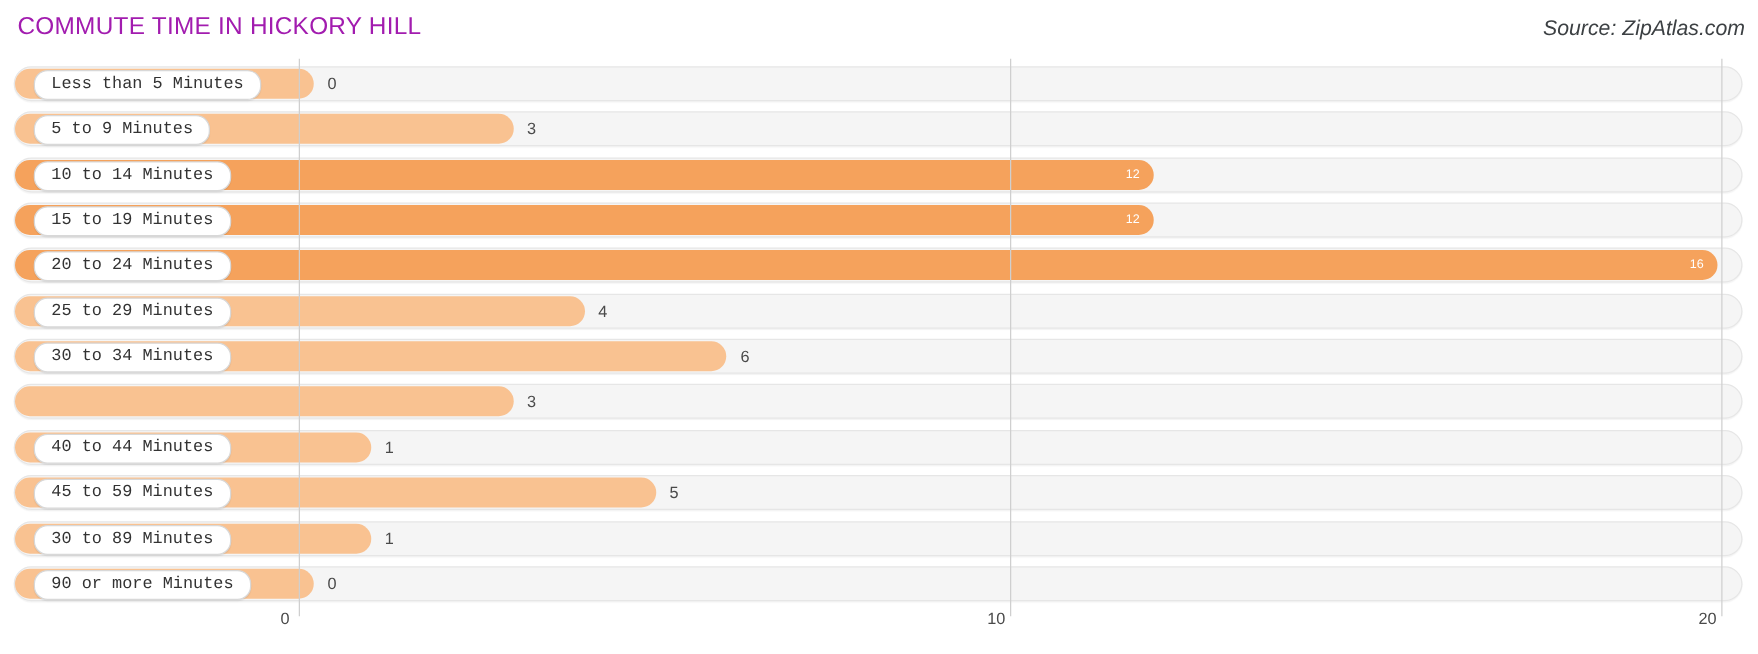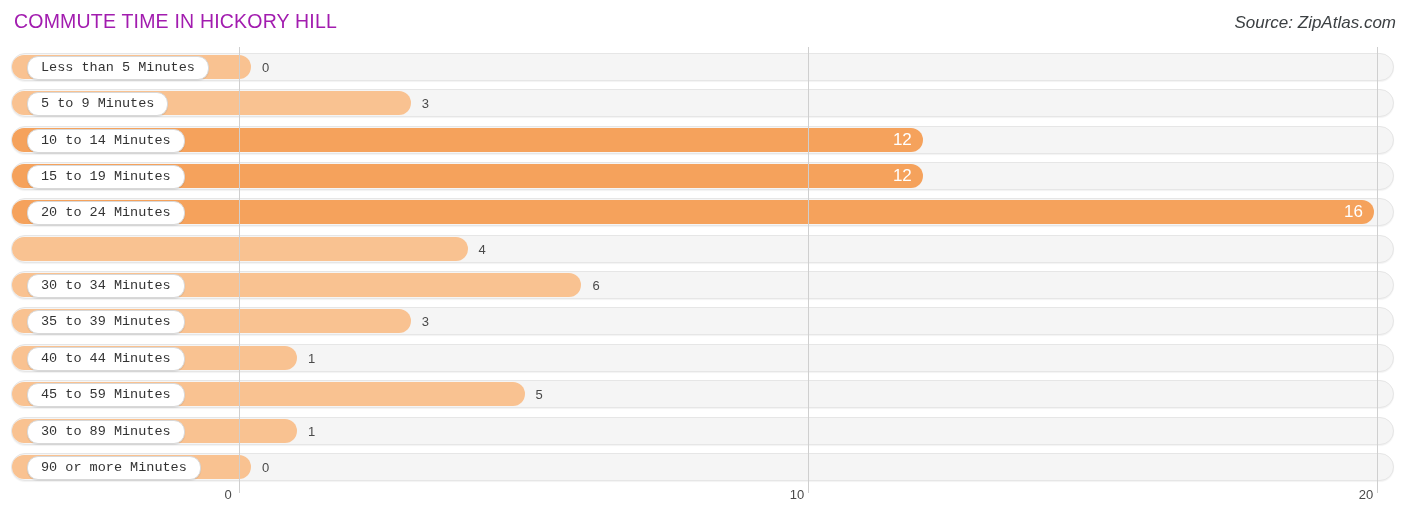--- a/index.html
+++ b/index.html
@@ -98,21 +98,21 @@
     box-sizing: border-box;
   }
   .bar.light { background: #f9c291; }
   .bar.dark  { background: #f5a25c; }
 
   .bar-value-in {
     position: absolute;
     right: 11px;
     top: 50%;
     transform: translateY(-50%);
-    font-size: 17px;
+    font-size: 10px;
     color: #ffffff;
     white-space: nowrap;
   }
   .bar-value-out {
     position: absolute;
     top: 50%;
     transform: translateY(-50%);
     font-size: 13px;
     color: #4a4a4a;
     white-space: nowrap;
@@ -198,32 +198,32 @@
         <div class="track"></div>
         <div class="bar dark" style="width: 1362px;">
           <span class="bar-value-in">16</span>
         </div>
         <div class="label-pill">20 to 24 Minutes</div>
       </div>
       <div class="row" style="top: 187.75px;">
         <div class="track"></div>
         <div class="bar light" style="width: 455.6px;"></div>
         <span class="bar-value-out" style="left: 467.6px;">4</span>
+        <div class="label-pill">25 to 29 Minutes</div>
       </div>
       <div class="row" style="top: 224.1px;">
         <div class="track"></div>
         <div class="bar light" style="width: 569.4px;"></div>
         <span class="bar-value-out" style="left: 581.4px;">6</span>
         <div class="label-pill">30 to 34 Minutes</div>
       </div>
       <div class="row" style="top: 260.45px;">
         <div class="track"></div>
         <div class="bar light" style="width: 398.7px;"></div>
         <span class="bar-value-out" style="left: 410.7px;">3</span>
-        <div class="label-pill">35 to 39 Minutes</div>
       </div>
       <div class="row" style="top: 296.8px;">
         <div class="track"></div>
         <div class="bar light" style="width: 284.9px;"></div>
         <span class="bar-value-out" style="left: 296.9px;">1</span>
         <div class="label-pill">40 to 44 Minutes</div>
       </div>
       <div class="row" style="top: 333.15px;">
         <div class="track"></div>
         <div class="bar light" style="width: 512.5px;"></div>

